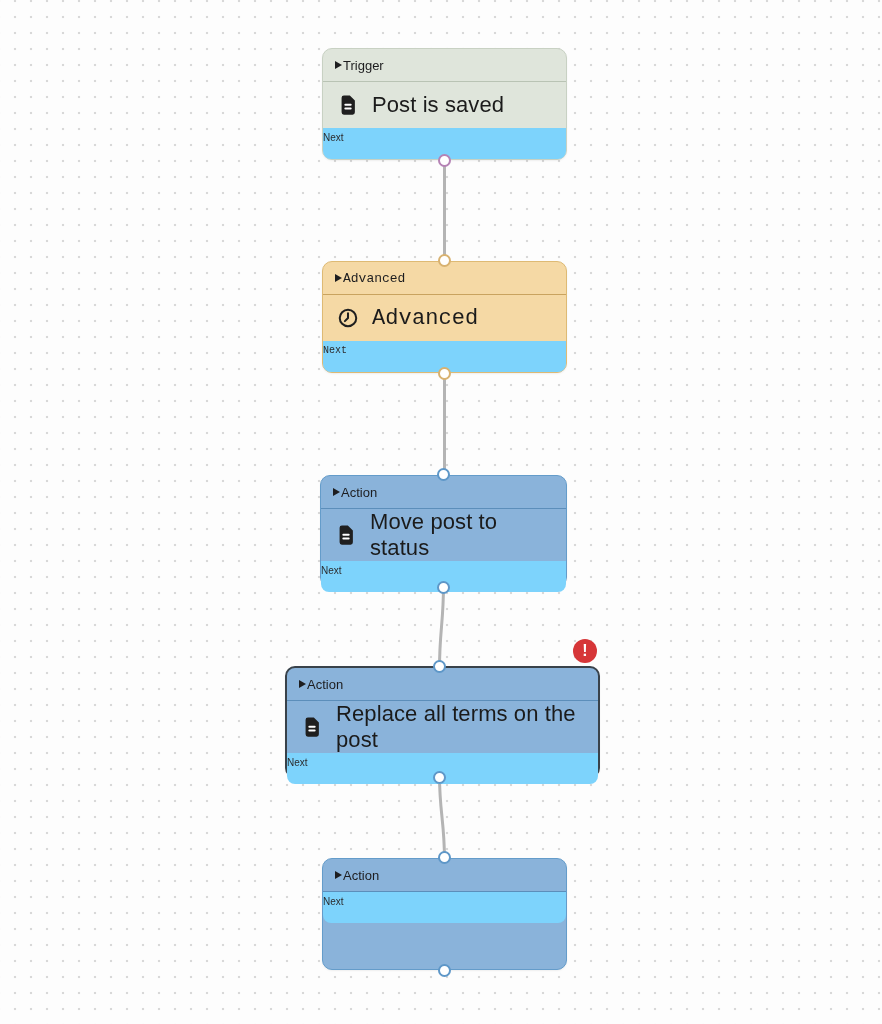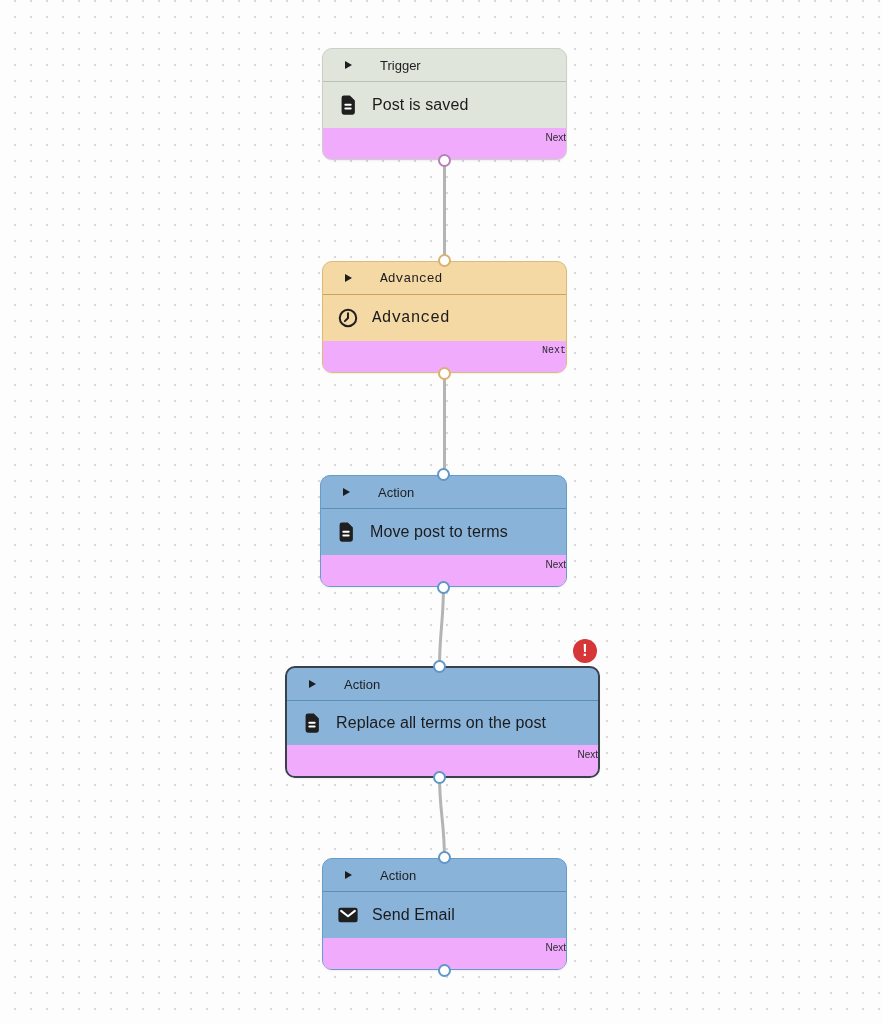--- a/index.html
+++ b/index.html
@@ -27,53 +27,53 @@
     border: 1px solid var(--border);
     box-shadow: 0 1px 2px rgba(0,0,0,0.06);
   }
   .node.selected { border: 2px solid #39424a; }
 
   .node-header {
     height: 32px;
     flex: 0 0 32px;
     display: flex;
     align-items: center;
-    gap: 28px;
-    padding: 0 22px;
+    gap: 1px;
+    padding: 0 12px;
     border-bottom: 1px solid var(--divider);
     font-size: 13px;
     font-weight: 500;
     color: #1d1d1f;
   }
   .tri {
     width: 0; height: 0;
     border-top: 4.5px solid transparent;
     border-bottom: 4.5px solid transparent;
     border-left: 7px solid #1d1d1f;
     display: inline-block;
   }
   .node-body {
     flex: 1 1 auto;
     display: flex;
     align-items: center;
     gap: 13px;
     padding: 0 14px;
-    font-size: 16px;
+    font-size: 22px;
     color: #1b1b1b;
     letter-spacing: 0.1px;
   }
   .body-icon { width: 22px; height: 22px; display: inline-flex; }
   .body-icon svg { width: 22px; height: 22px; }
 
   .node-footer {
     flex: 0 0 27px;
-    background: #f0abfc;
+    background: #7dd3fc;
     border-radius: 0 0 8px 8px;
     display: flex;
-    justify-content: flex-end;
+    justify-content: flex-start;
     align-items: flex-start;
     padding-top: 4px;
     font-size: 10px;
     font-weight: 500;
     color: #2c2c2e;
   }
 
   .handle {
     position: absolute;
     width: 9px; height: 9px;
@@ -174,21 +174,21 @@
       <span>Action</span>
     </div>
     <div class="node-body">
       <span class="body-icon">
         <svg viewBox="0 0 24 24">
             <path d="M5 4a2.5 2.5 0 0 1 2.5-2.5H14l5.5 5.5V20A2.5 2.5 0 0 1 17 22.5H7.5A2.5 2.5 0 0 1 5 20Z" fill="#1f1f1f"></path>
             <rect x="8" y="10.6" width="8" height="2.3" rx="1.1" fill="#ffffff"></rect>
             <rect x="8" y="14.6" width="8" height="2.3" rx="1.1" fill="#ffffff"></rect>
           </svg>
       </span>
-      <span>Move post to terms</span>
+      <span>Move post to status</span>
     </div>
     <div class="node-footer">
       <span>Next</span>
     </div>
     <span class="handle in"></span>
     <span class="handle out"></span>
   </div>
 
   <div class="node action n4 selected shift-handles">
     <div class="node-header">
@@ -214,29 +214,20 @@
 
   <div class="error-badge">
     <span>!</span>
   </div>
 
   <div class="node action n5">
     <div class="node-header">
       <span class="tri"></span>
       <span>Action</span>
     </div>
-    <div class="node-body">
-      <span class="body-icon">
-        <svg viewBox="0 0 24 24">
-            <rect x="1.5" y="4" width="21" height="16" rx="2.5" fill="#1f1f1f"></rect>
-            <path d="M4.5 7.5l7.5 5.8 7.5-5.8" fill="none" stroke="#ffffff" stroke-width="2.2" stroke-linecap="round" stroke-linejoin="round"></path>
-          </svg>
-      </span>
-      <span>Send Email</span>
-    </div>
     <div class="node-footer">
       <span>Next</span>
     </div>
     <span class="handle in"></span>
     <span class="handle out"></span>
   </div>
 
 </div>
 
 </body></html>

